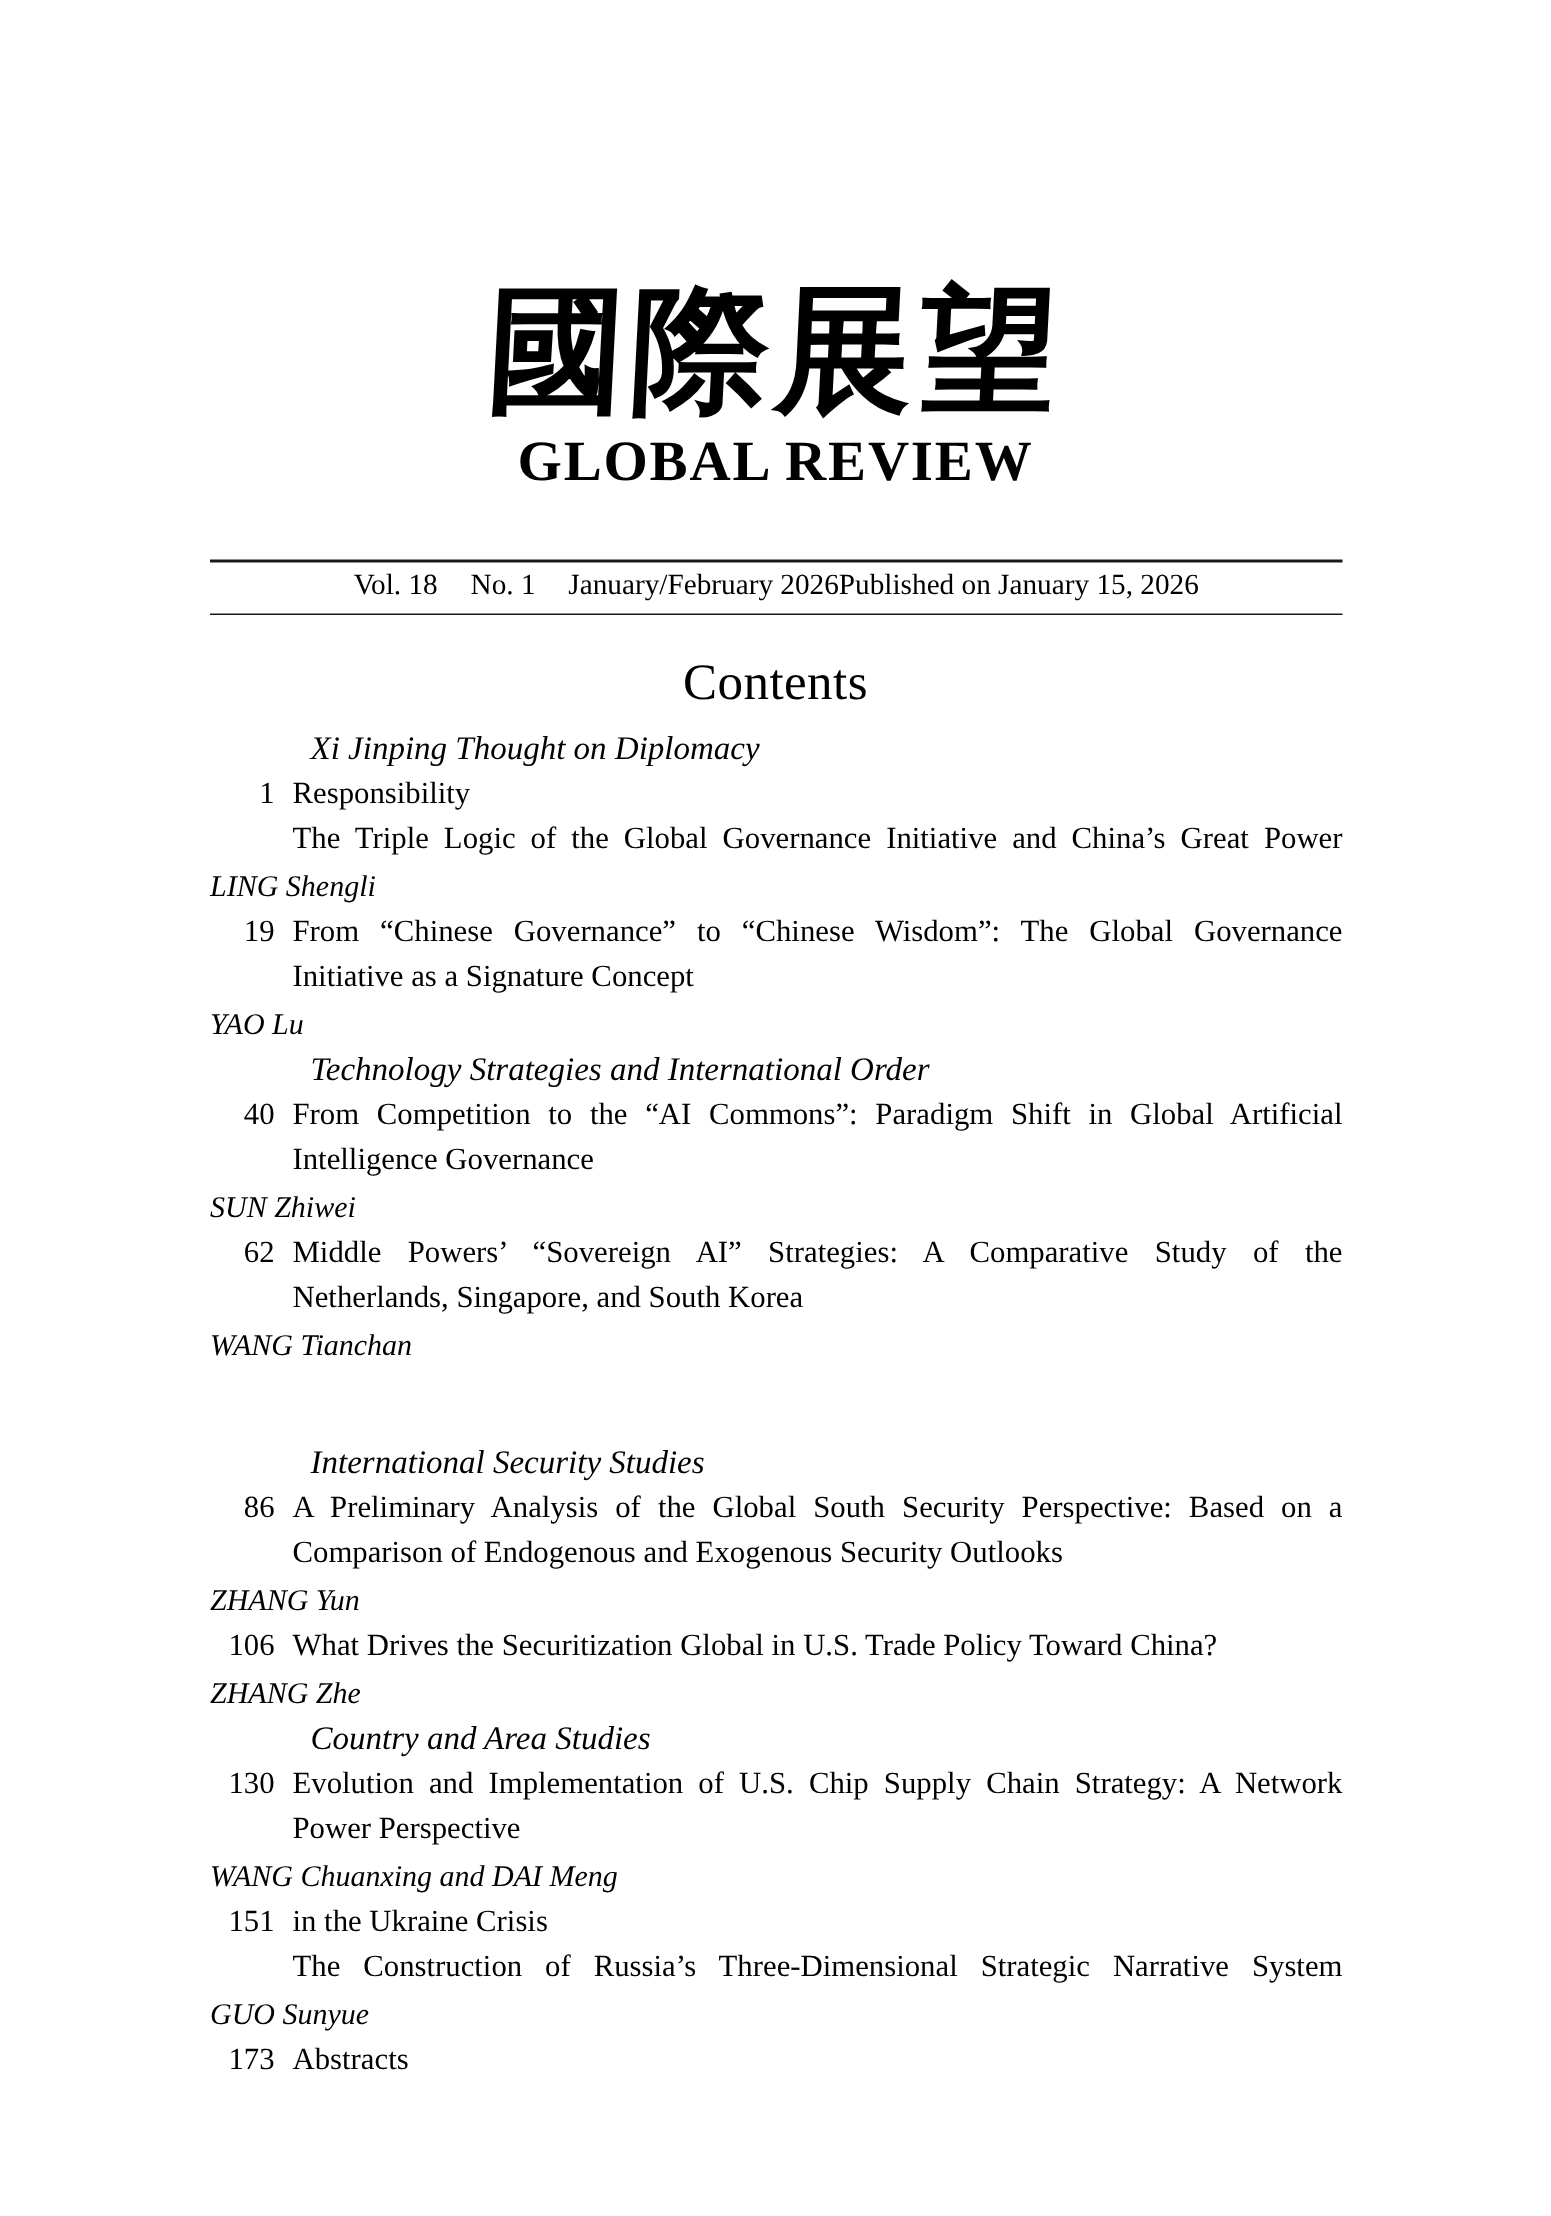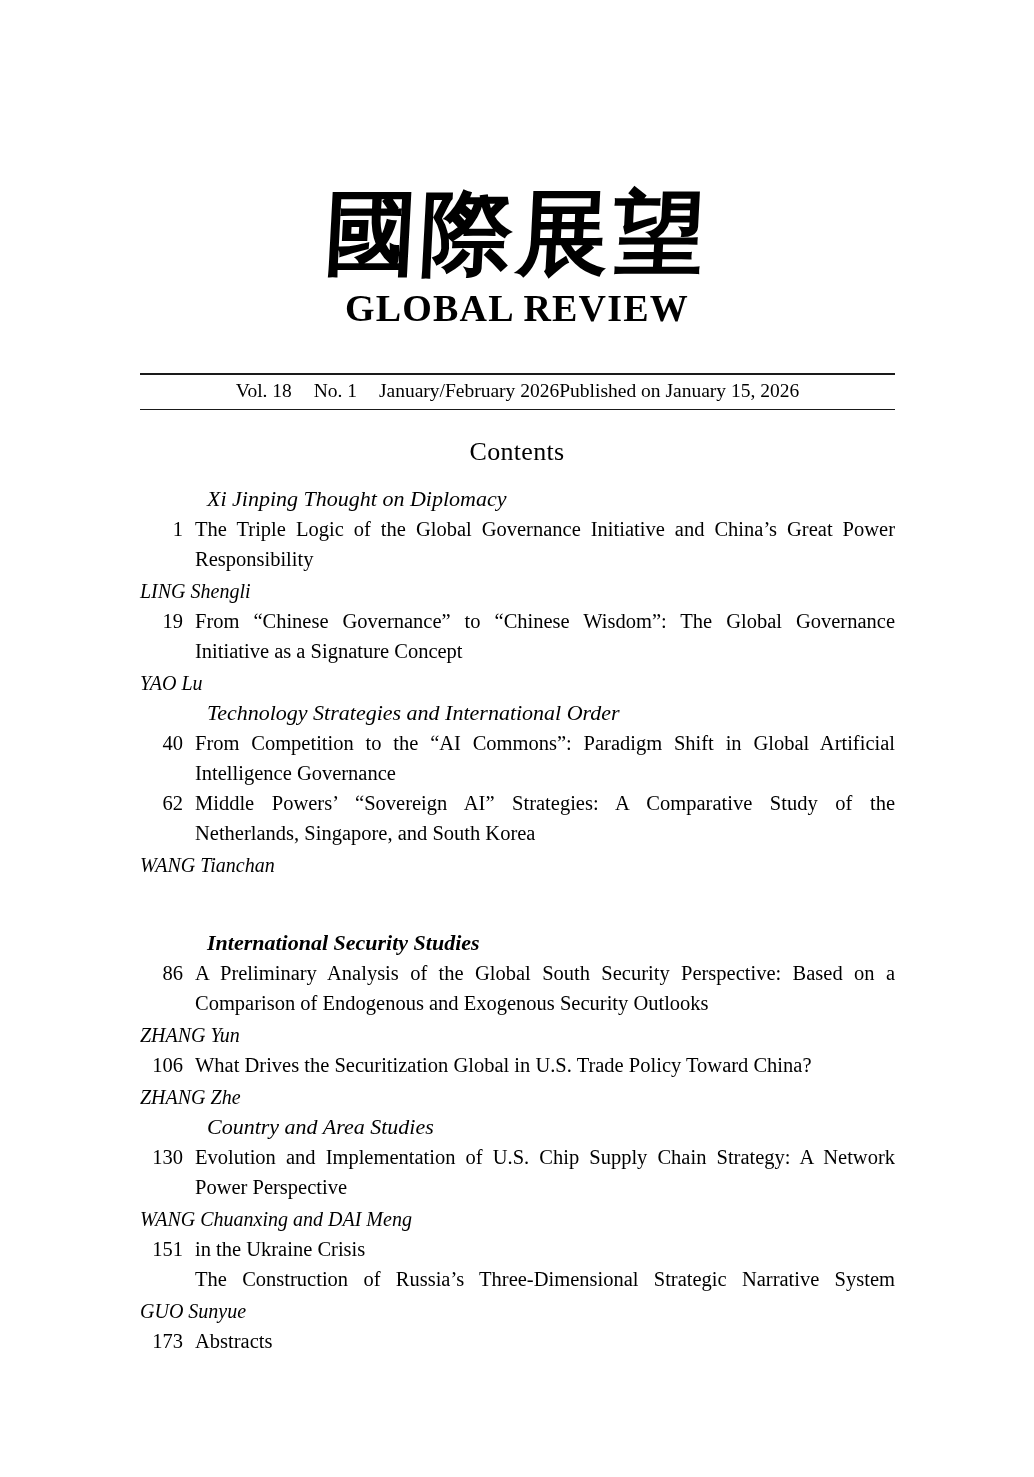--- a/index.html
+++ b/index.html
@@ -73,42 +73,41 @@
   .issue-left .seg:last-child { margin-right: 0; }
   .issue-right { white-space: nowrap; }
 
   
   .contents-title {
     position: absolute;
     left: 0;
     top: 437px;
     width: 1034px;
     text-align: center;
-    font-size: 26px;
+    font-size: 34px;
     letter-spacing: 0.3px;
   }
 
   
   .toc {
     position: absolute;
     left: 140px;
     top: 484px;
     width: 755px;
   }
 
   .toc-section-head {
     font-style: italic;
     font-size: 22px;
     line-height: 30px;
     padding-left: 67px;
     white-space: nowrap;
   }
   .toc-section-head.spaced-before {
     margin-top: 48px;
-    font-weight: bold;
   }
 
   .toc-entry {
     display: flex;
     align-items: flex-start;
   }
   .toc-num {
     width: 55px;
     flex: 0 0 55px;
     text-align: right;
@@ -162,41 +161,42 @@
     <div class="issue-right">Published on January 15, 2026</div>
   </div>
 
   <div class="contents-title">Contents</div>
 
   <div class="toc" id="toc-root">
       <div class="toc-section-head">Xi Jinping Thought on Diplomacy</div>
       <div class="toc-entry">
         <div class="toc-num">1</div>
         <div class="toc-title justify-all">
+          <span class="ln">Responsibility</span>
           <span class="ln stretch">The Triple Logic of the Global Governance Initiative and China’s Great Power</span>
-          <span class="ln">Responsibility</span>
         </div>
       </div>
       <div class="toc-author">LING  Shengli</div>
       <div class="toc-entry">
         <div class="toc-num">19</div>
         <div class="toc-title justify-all">
           <span class="ln stretch">From “Chinese Governance” to “Chinese Wisdom”: The Global Governance</span>
           <span class="ln">Initiative as a Signature Concept</span>
         </div>
       </div>
       <div class="toc-author">YAO Lu</div>
       <div class="toc-section-head">Technology Strategies and International Order</div>
       <div class="toc-entry">
         <div class="toc-num">40</div>
         <div class="toc-title justify-all">
           <span class="ln stretch">From Competition to the “AI Commons”: Paradigm Shift in Global Artificial</span>
           <span class="ln">Intelligence Governance</span>
         </div>
       </div>
+      <div class="toc-author">SUN  Zhiwei</div>
       <div class="toc-entry">
         <div class="toc-num">62</div>
         <div class="toc-title justify-all">
           <span class="ln stretch">Middle Powers’ “Sovereign AI” Strategies: A Comparative Study of the</span>
           <span class="ln">Netherlands, Singapore, and South Korea</span>
         </div>
       </div>
       <div class="toc-author">WANG  Tianchan</div>
       <div class="toc-section-head spaced-before">International Security Studies</div>
       <div class="toc-entry">

